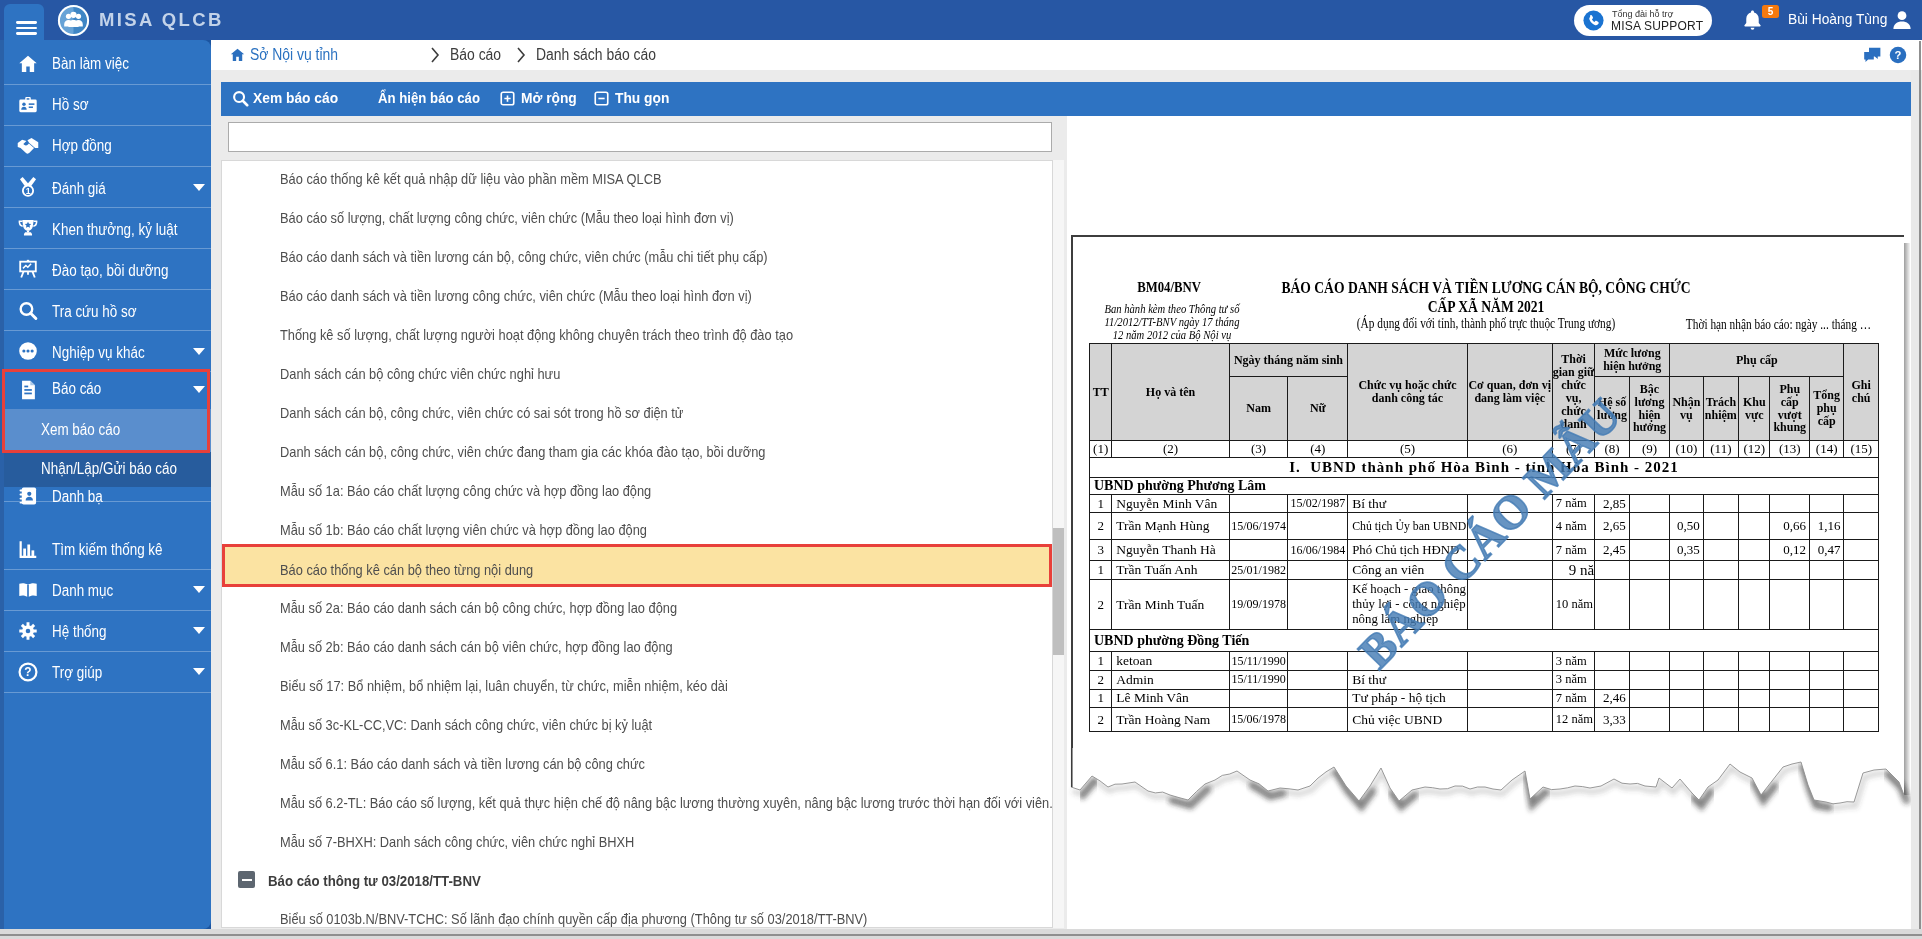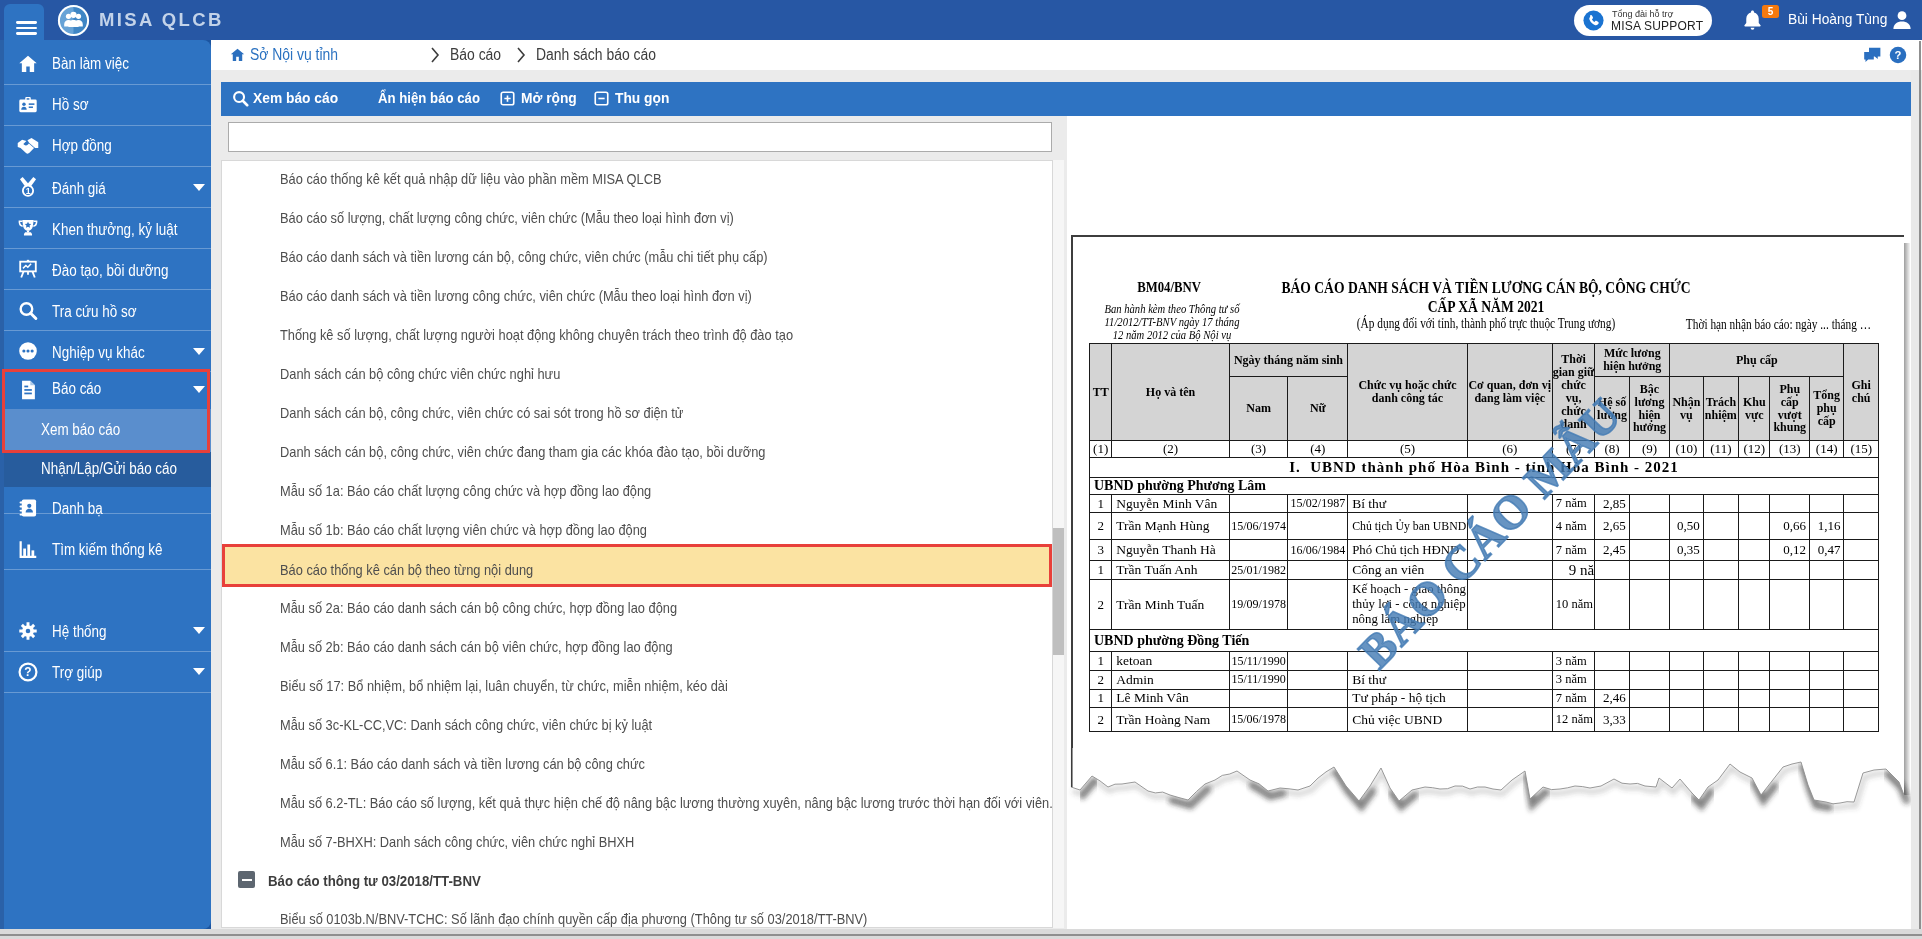--- a/index.html
+++ b/index.html
@@ -493,40 +493,48 @@
         </svg>
       <span class="mtext" style="top:8px;">Báo cáo</span>
       <div class="arrow" style="top:14px;"></div>
     </div>
     <div class="mitem" style="top:369px; height:43px; background:#5a8ecd; border-bottom:none;">
       <span class="mtext" style="left:37px; top:12px;">Xem báo cáo</span>
     </div>
     <div class="mitem" style="top:412px; height:35px; background:#275c9d; border-bottom:none;">
       <span class="mtext" style="left:37px; top:8px;">Nhận/Lập/Gửi báo cáo</span>
     </div>
-    <div class="mitem" style="top:447px; height:27px;">
+    <div class="mitem" style="top:435px; height:27px;">
       <svg class="micon" style="top:10px;" viewBox="0 0 24 24" fill="#fff">
           <rect x="5.2" y="2.6" width="15.6" height="18.8" rx="2"></rect>
           <rect x="2.8" y="5" width="3.4" height="2" rx="1"></rect>
           <rect x="2.8" y="9.4" width="3.4" height="2" rx="1"></rect>
           <rect x="2.8" y="13.8" width="3.4" height="2" rx="1"></rect>
           <rect x="2.8" y="18.2" width="3.4" height="2" rx="1"></rect>
           <circle cx="13.4" cy="9.6" r="2.3" fill="#2e73c2"></circle>
           <path d="M9.4 16.8 c0-2.6 1.8-4 4-4 s4 1.4 4 4 z" fill="#2e73c2"></path>
         </svg>
       <span class="mtext" style="top:13px;">Danh bạ</span>
     </div>
     <div class="mitem" style="top:490px; height:40px;">
       <svg class="micon" style="top:9px;" viewBox="0 0 24 24" fill="#fff">
           <path d="M4 2.5 V19.5 H21" stroke="#fff" stroke-width="2.4" fill="none"></path>
           <rect x="6.8" y="10.4" width="3" height="9.1"></rect>
           <rect x="11.3" y="6" width="3" height="13.5"></rect>
           <rect x="15.8" y="12.4" width="3" height="7.1"></rect>
         </svg>
       <span class="mtext" style="top:11px;">Tìm kiếm thống kê</span>
+    </div>
+    <div class="mitem" style="top:530px; height:41px;">
+      <svg class="micon" style="top:9px;" viewBox="0 0 24 24" fill="#fff">
+          <path d="M2.5 5.2 C5.5 4 9 4.4 12 6.2 C15 4.4 18.5 4 21.5 5.2 V18.6 C18.5 17.5 15 17.9 12 19.7 C9 17.9 5.5 17.5 2.5 18.6 Z"></path>
+          <path d="M12 6.2 V19.7" stroke="#2e73c2" stroke-width="1.8" fill="none"></path>
+        </svg>
+      <span class="mtext" style="top:12px;">Danh mục</span>
+      <div class="arrow" style="top:16px;"></div>
     </div>
     <div class="mitem" style="top:571px; height:41px;">
       <svg class="micon" style="top:9px;" viewBox="0 0 24 24" fill="#fff">
           <g stroke="#fff" stroke-width="3.2">
             <path d="M12 2.5 V7 M12 17 V21.5 M2.5 12 H7 M17 12 H21.5 M5.3 5.3 L8.4 8.4 M15.6 15.6 L18.7 18.7 M5.3 18.7 L8.4 15.6 M15.6 8.4 L18.7 5.3"></path>
           </g>
           <circle cx="12" cy="12" r="6.4"></circle>
           <circle cx="12" cy="12" r="2.5" fill="#2e73c2"></circle>
         </svg>
       <span class="mtext" style="top:12px;">Hệ thống</span>

